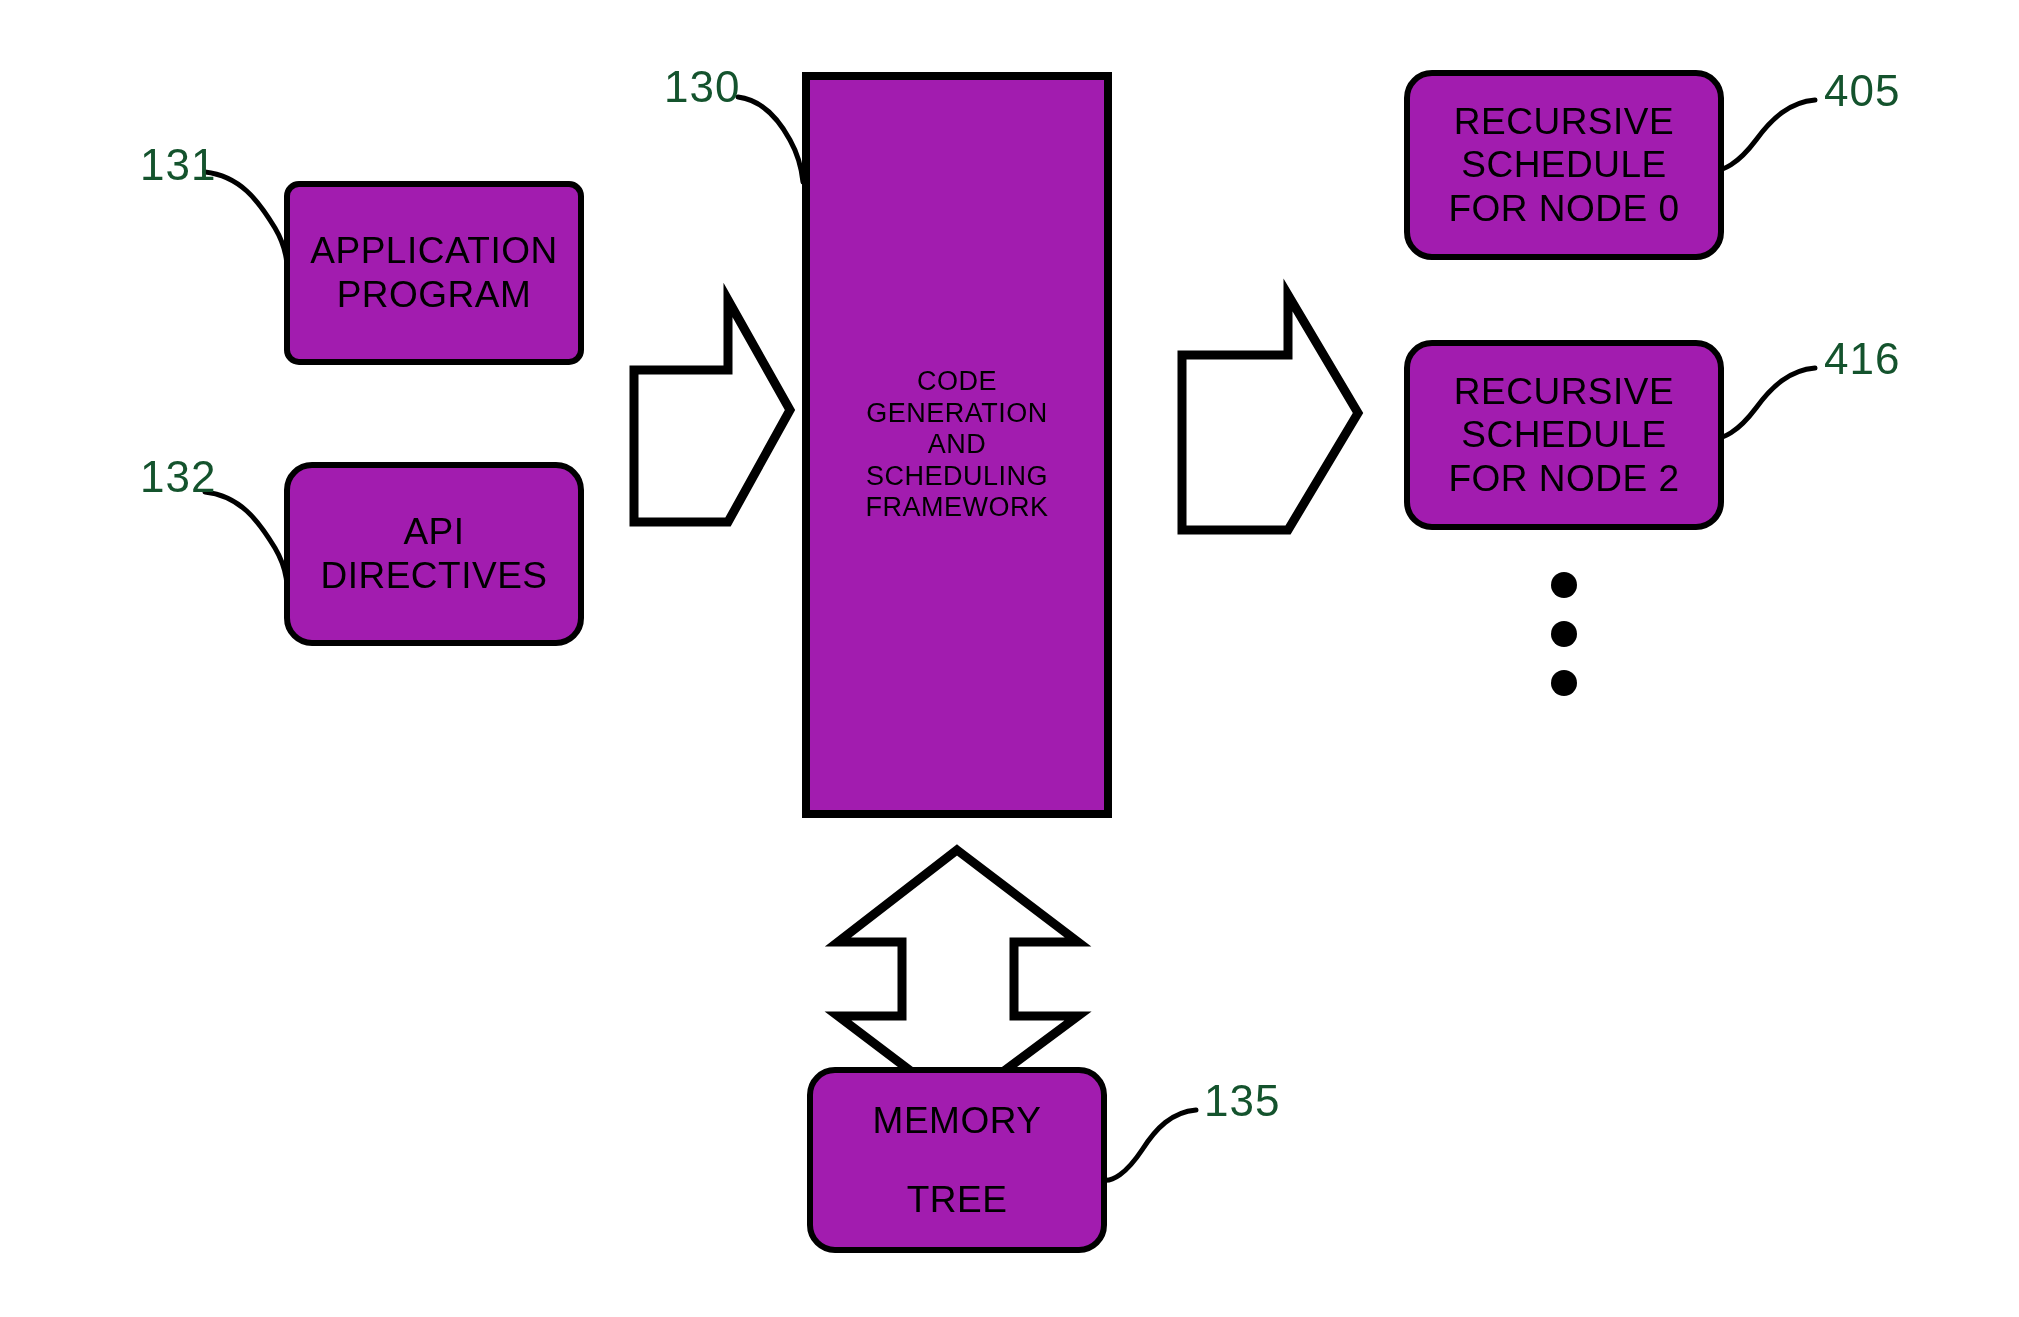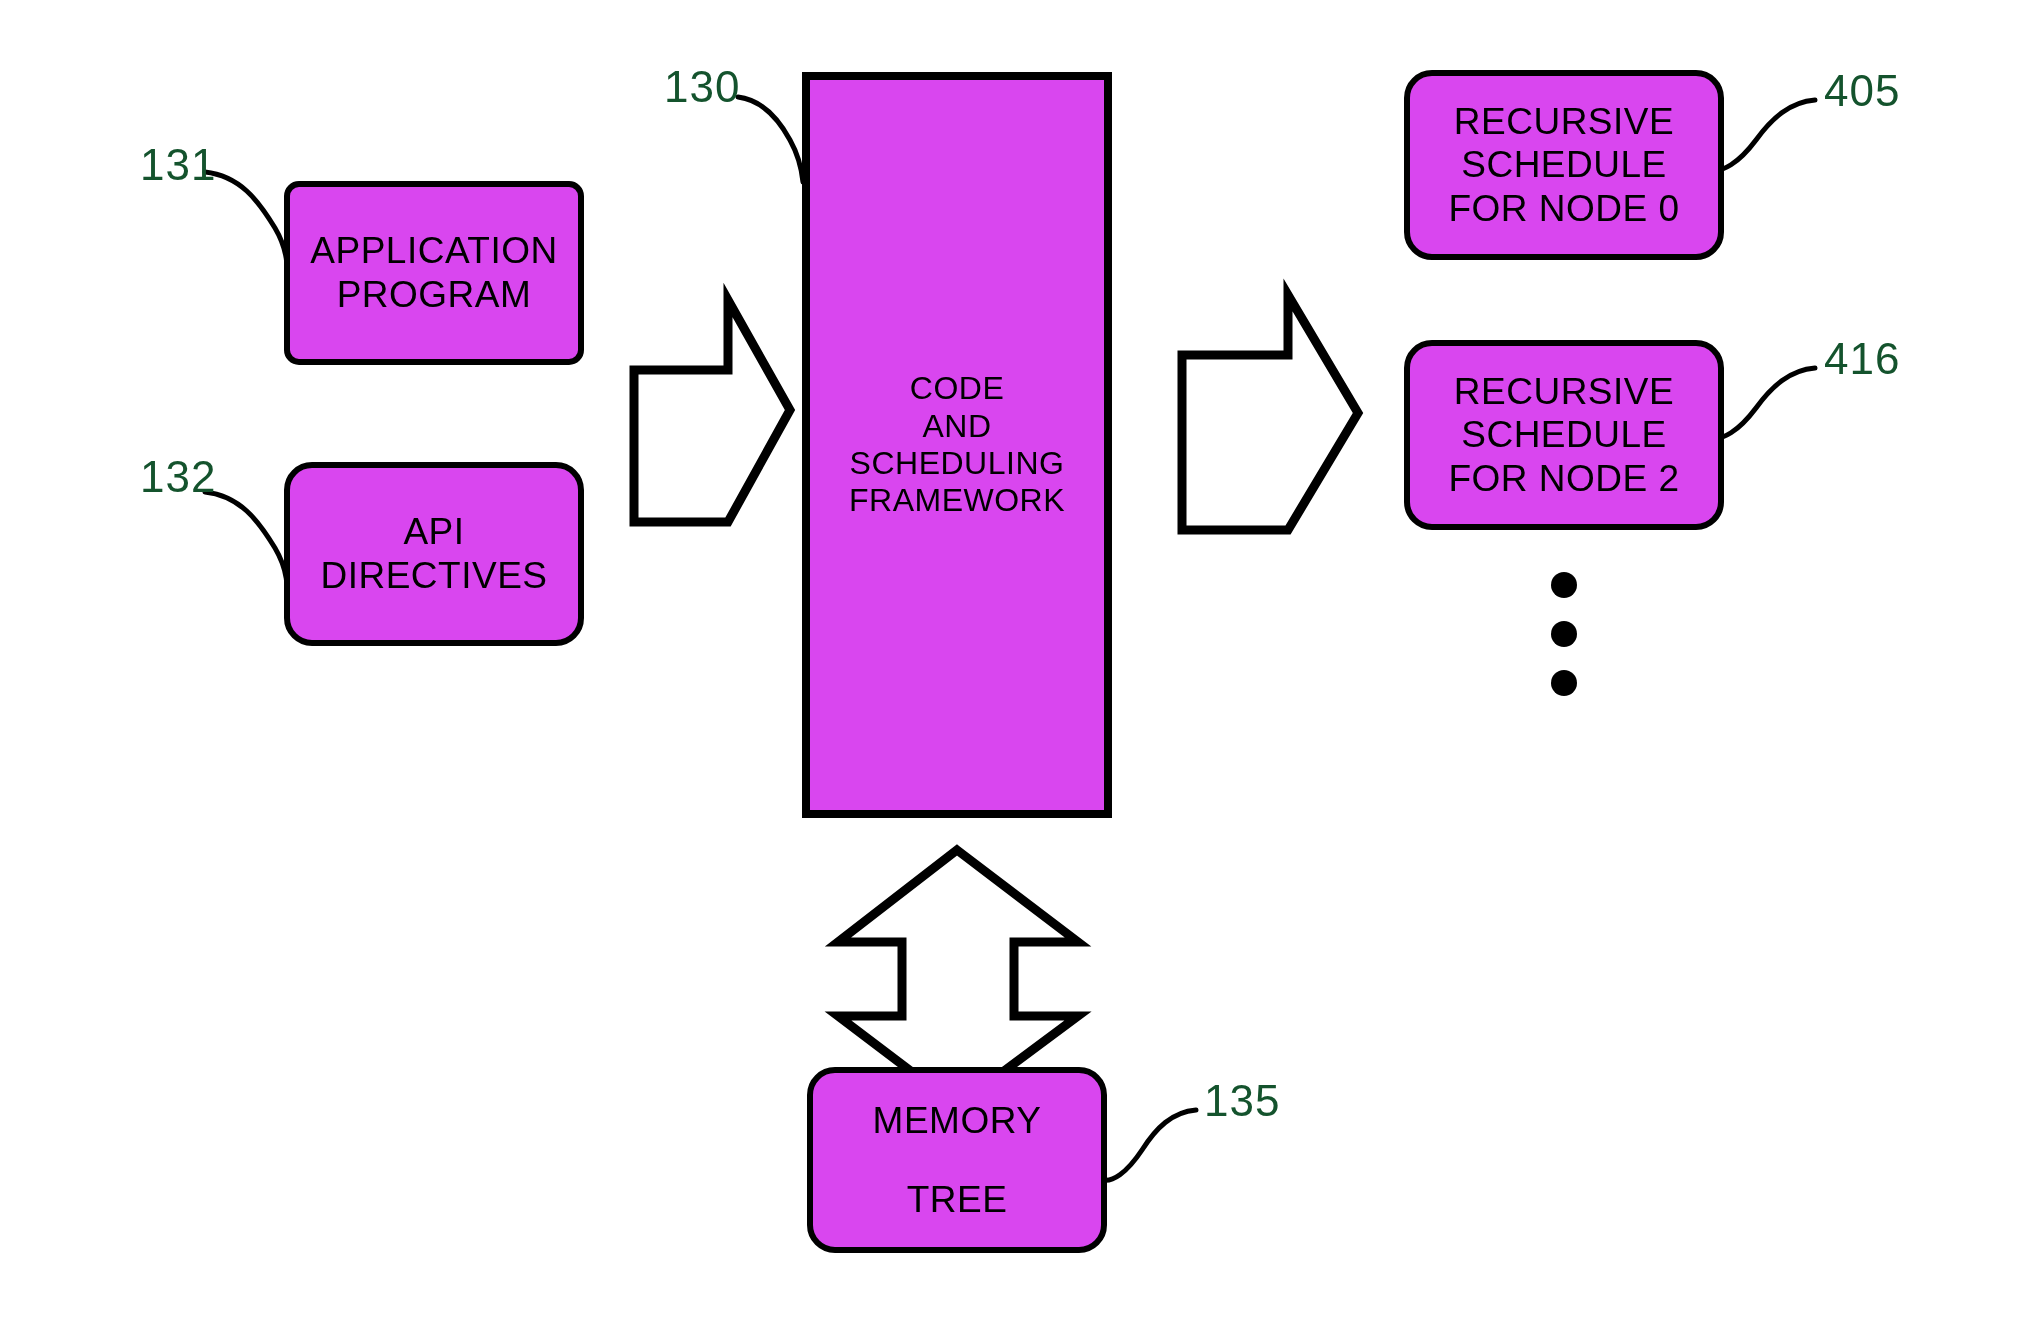--- a/index.html
+++ b/index.html
@@ -24,38 +24,38 @@
     width: 2019px;
     height: 1317px;
   }
   .node-box {
     position: absolute;
     box-sizing: border-box;
     display: flex;
     flex-direction: column;
     align-items: center;
     justify-content: center;
-    background: #d946ef;
+    background: #a21caf;
     border: 6px solid #000000;
     border-radius: 28px;
     text-align: center;
   }
   .node-box.square {
     border-radius: 0;
     border-width: 8px;
   }
   .node-line {
     font-size: 37px;
     letter-spacing: 0.5px;
     line-height: 1.18;
     color: #000000;
     white-space: nowrap;
   }
   .node-box.square .node-line {
-    font-size: 32px;
+    font-size: 27px;
     line-height: 1.17;
   }
   .ref-num {
     position: absolute;
     font-size: 44px;
     color: #14532d;
     letter-spacing: 1px;
     white-space: nowrap;
   }
   .dot {
@@ -109,20 +109,21 @@
     <div class="node-line">PROGRAM</div>
   </div>
 
   <div class="node-box" style="left:284px; top:462px; width:300px; height:184px;">
     <div class="node-line">API</div>
     <div class="node-line">DIRECTIVES</div>
   </div>
 
   <div class="node-box square" style="left:802px; top:72px; width:310px; height:746px;">
     <div class="node-line">CODE</div>
+    <div class="node-line">GENERATION</div>
     <div class="node-line">AND</div>
     <div class="node-line">SCHEDULING</div>
     <div class="node-line">FRAMEWORK</div>
   </div>
 
   <div class="node-box" style="left:1404px; top:70px; width:320px; height:190px;">
     <div class="node-line">RECURSIVE</div>
     <div class="node-line">SCHEDULE</div>
     <div class="node-line">FOR NODE 0</div>
   </div>

